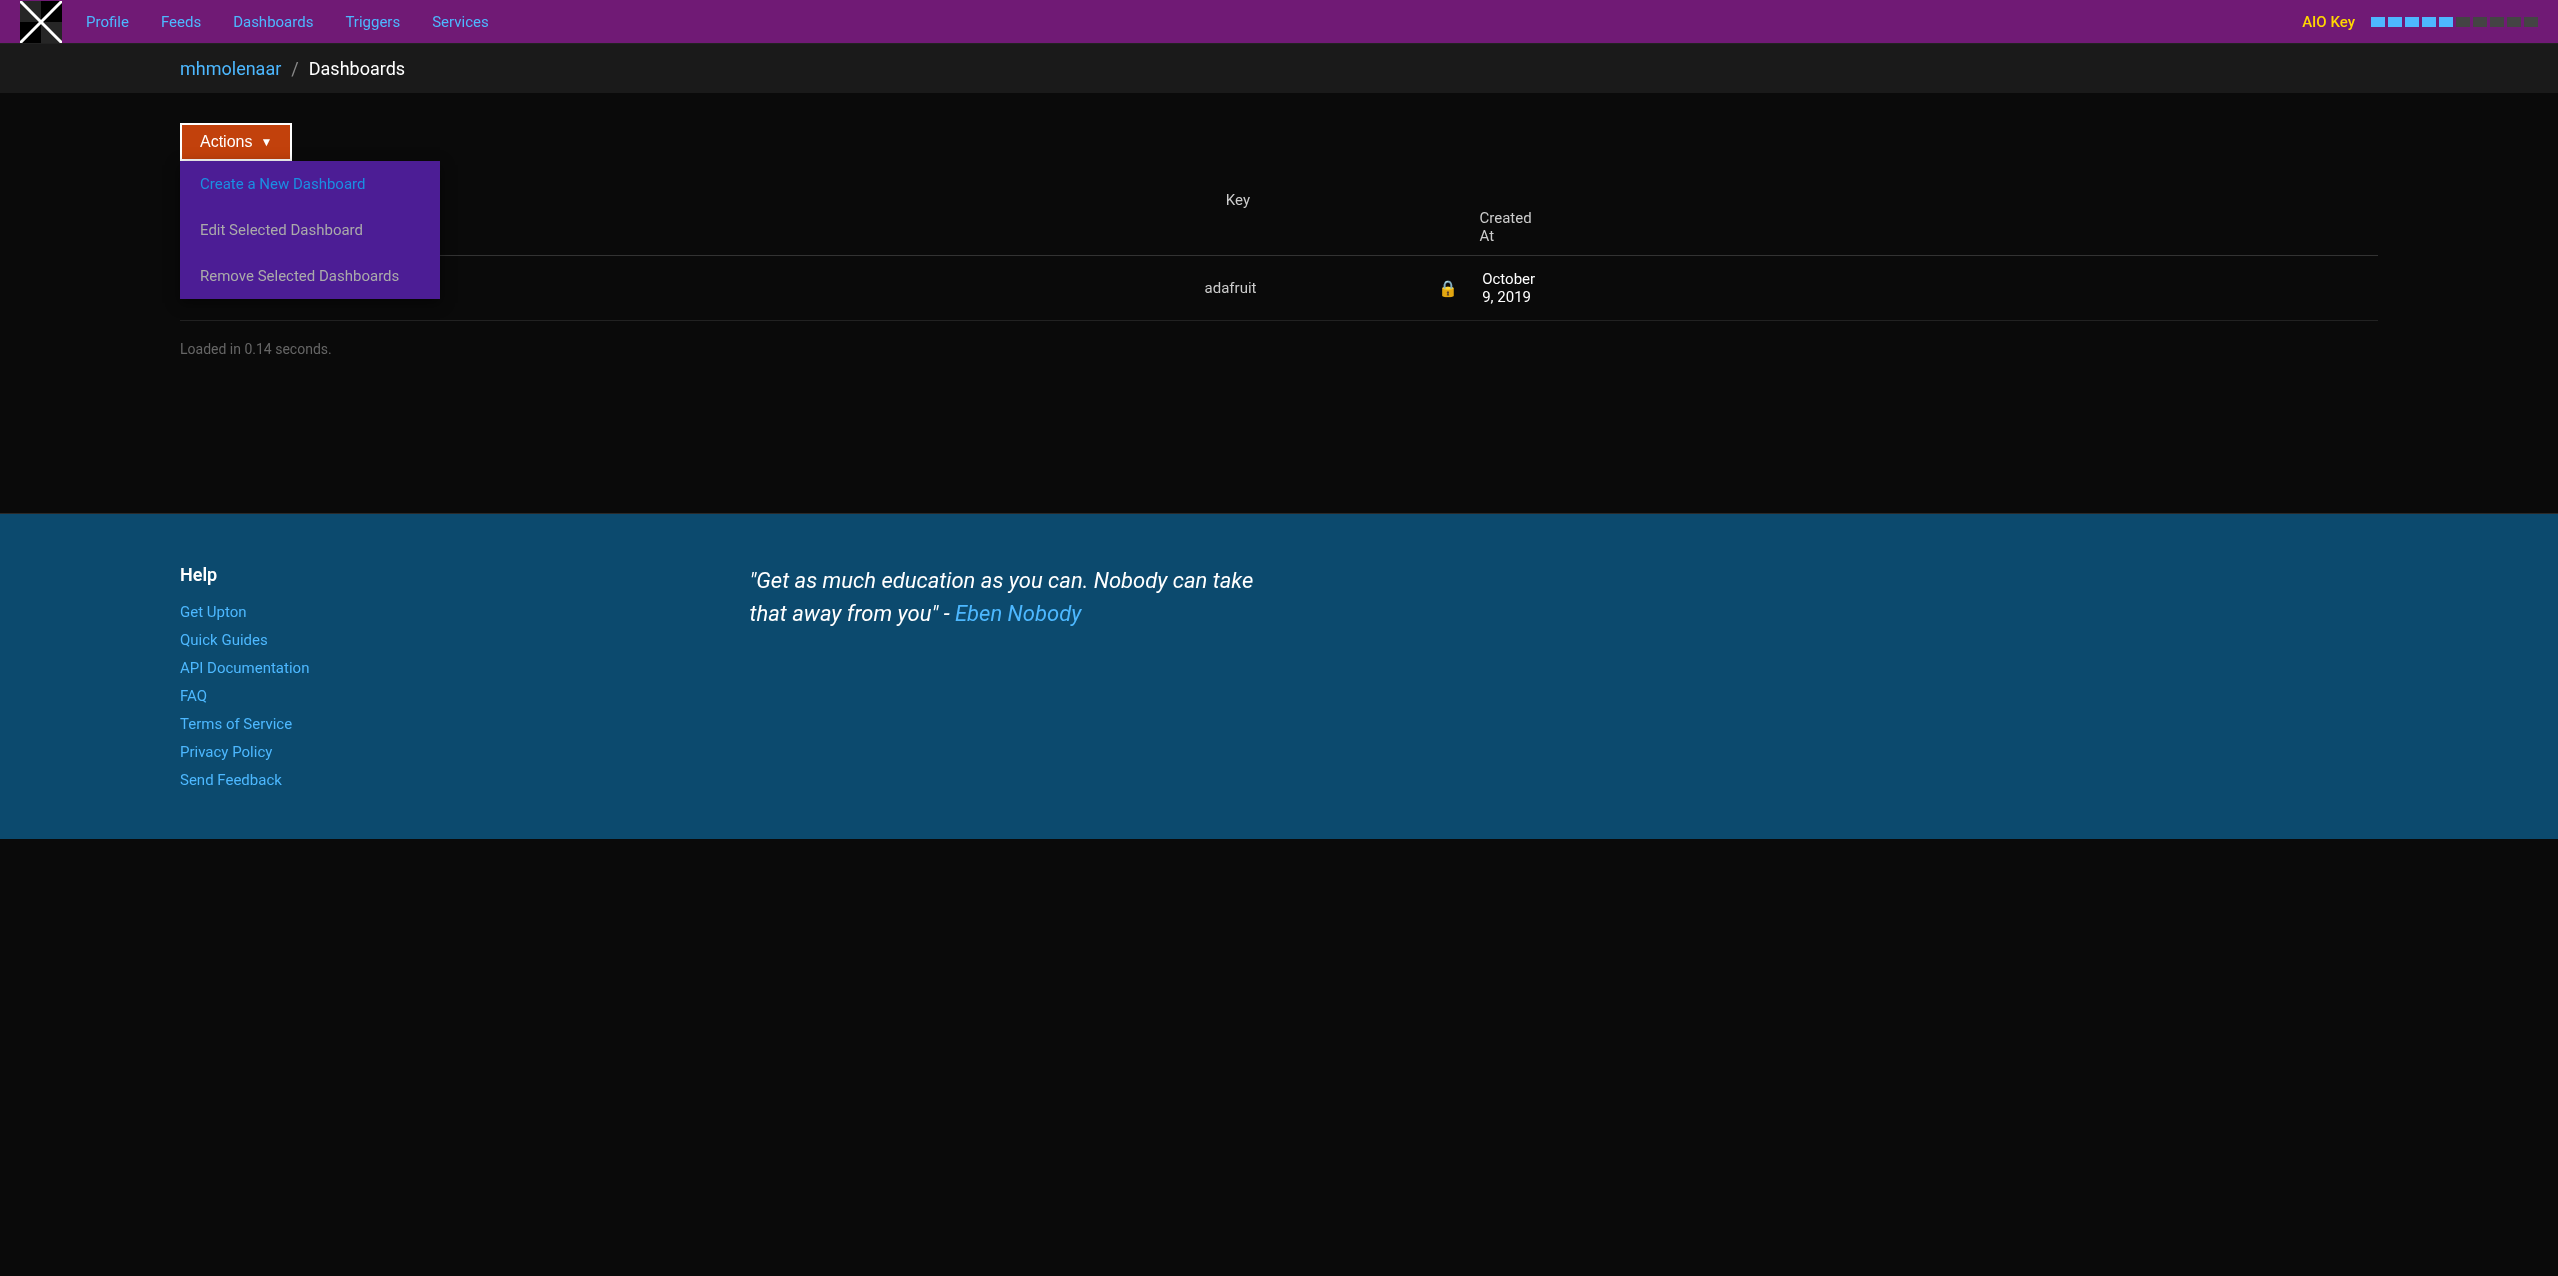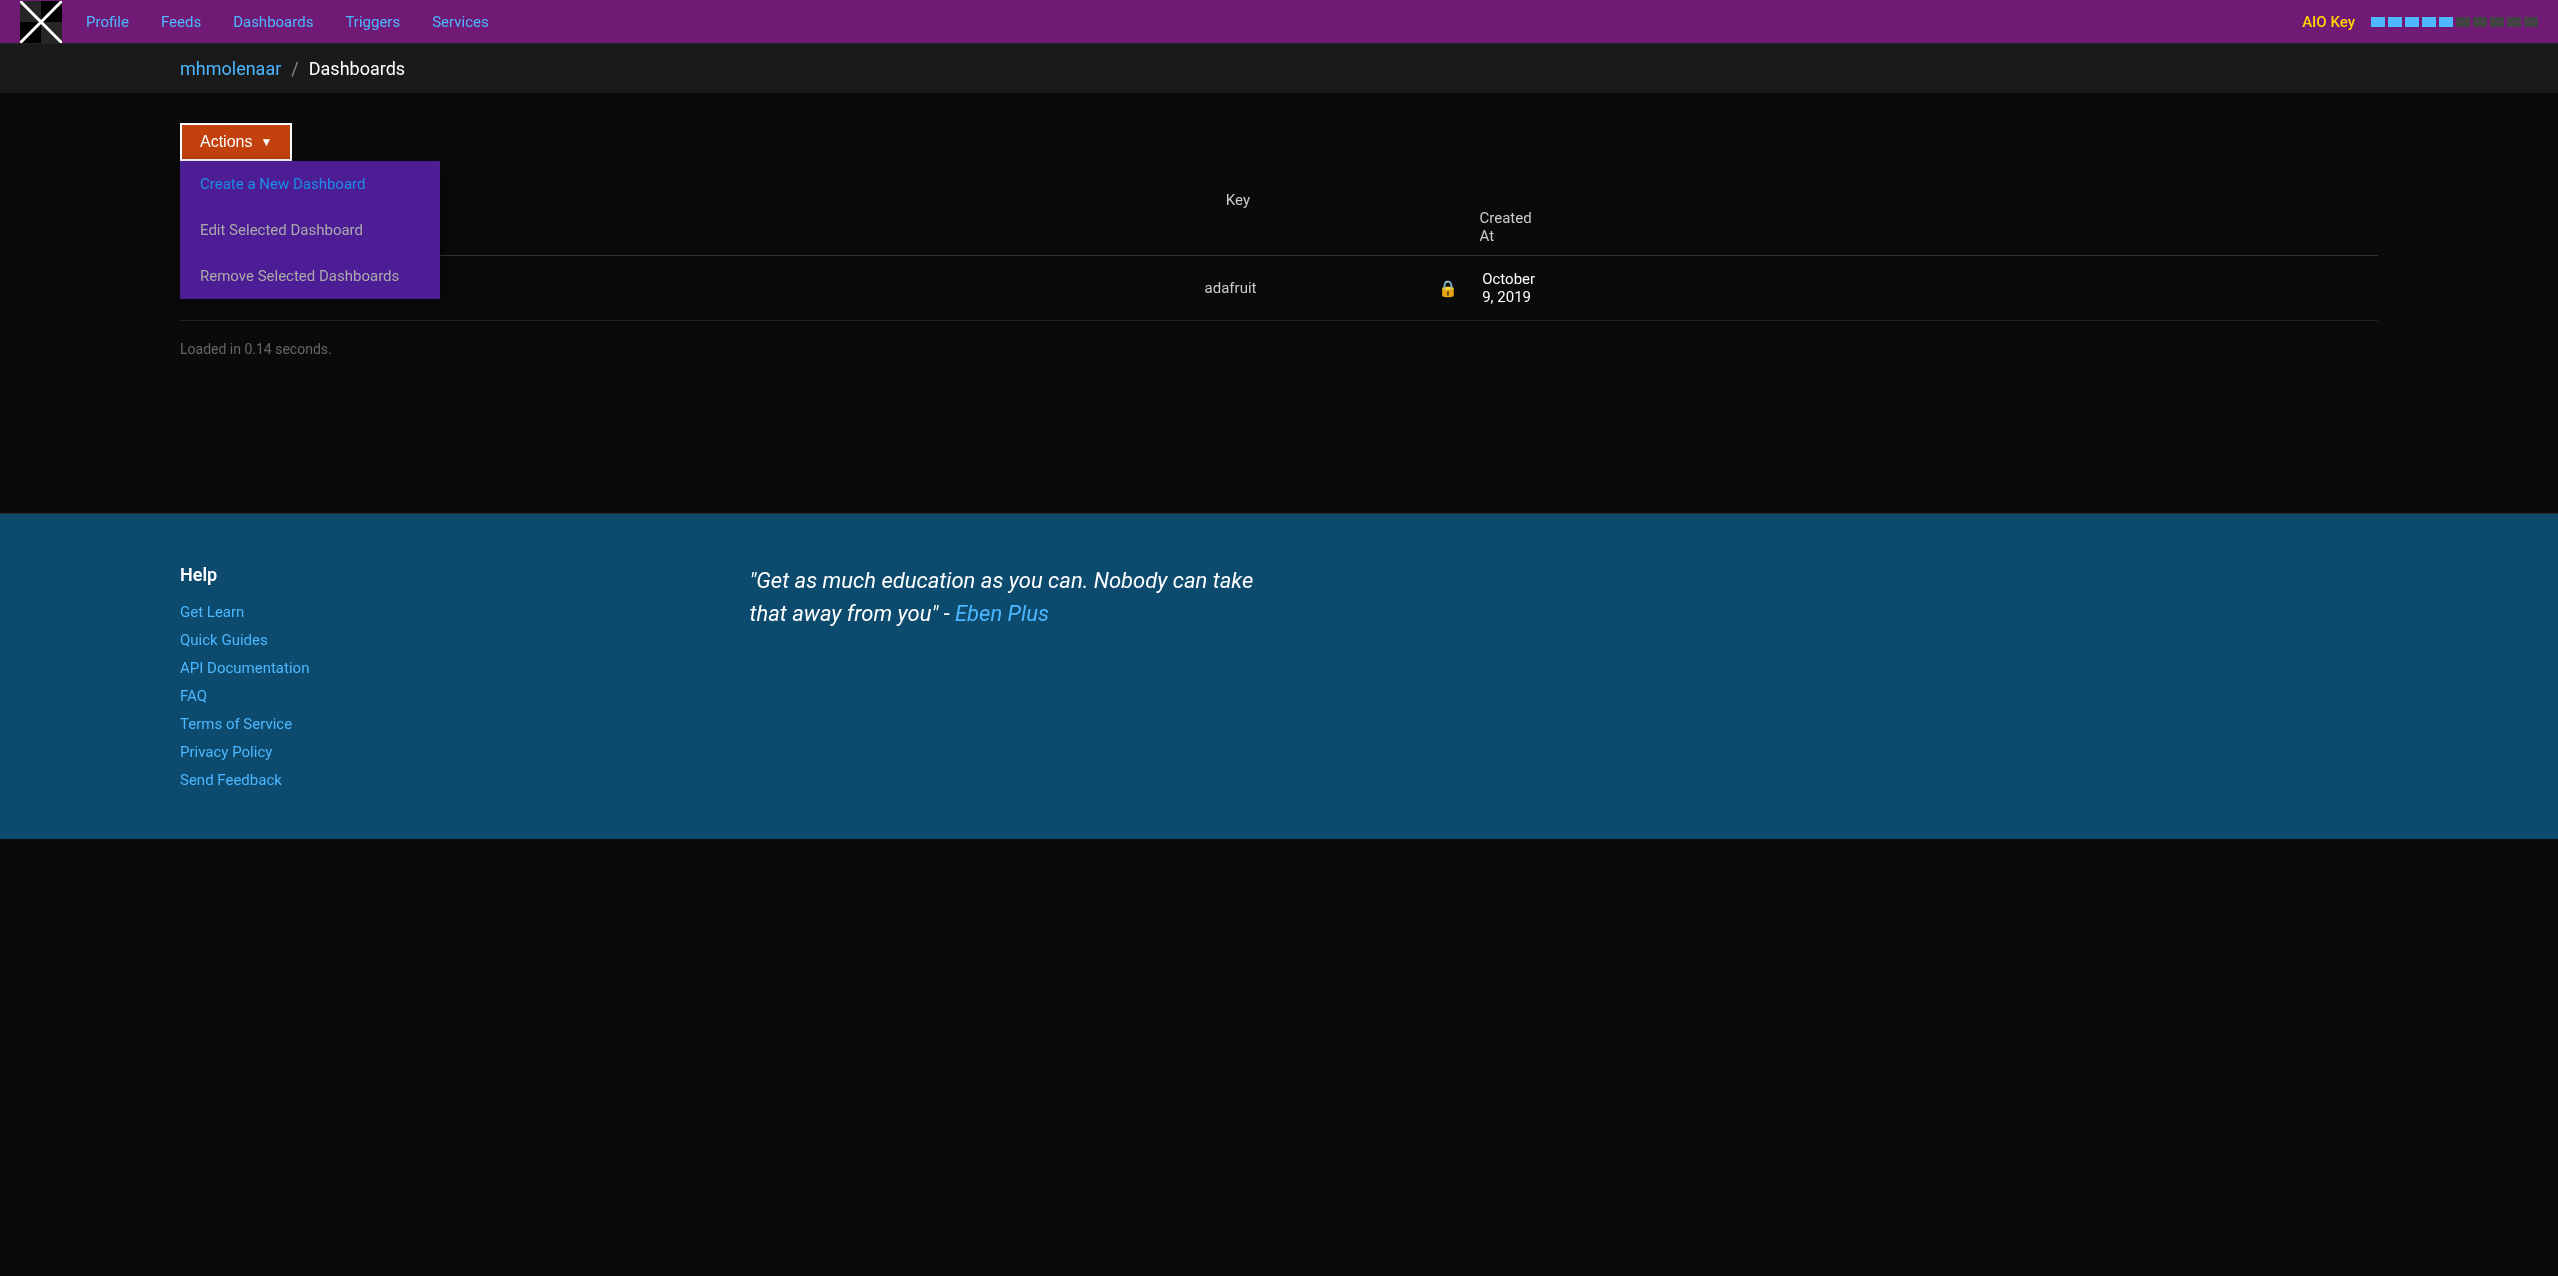--- a/index.html
+++ b/index.html
@@ -277,28 +277,28 @@
     </div>
   </div>
 
   <div class="loaded-text">Loaded in 0.14 seconds.</div>
 </div>
 
 <footer class="footer">
 
   <div>
     <div class="footer-section-title">Help</div>
-    <a class="footer-link">Get Learn</a>
+    <a class="footer-link">Get Upton</a>
     <a class="footer-link">Quick Guides</a>
     <a class="footer-link">API Documentation</a>
     <a class="footer-link">FAQ</a>
     <a class="footer-link">Terms of Service</a>
     <a class="footer-link">Privacy Policy</a>
     <a class="footer-link">Send Feedback</a>
   </div>
 
 
   <div>
     <div class="footer-quote">
-      <span>"Get as much education as you can. Nobody can take that away from you"</span><span> - </span><span class="footer-quote-author">Eben Plus</span>
+      <span>"Get as much education as you can. Nobody can take that away from you"</span><span> - </span><span class="footer-quote-author">Eben Nobody</span>
     </div>
   </div>
 </footer>
 
 </body></html>

